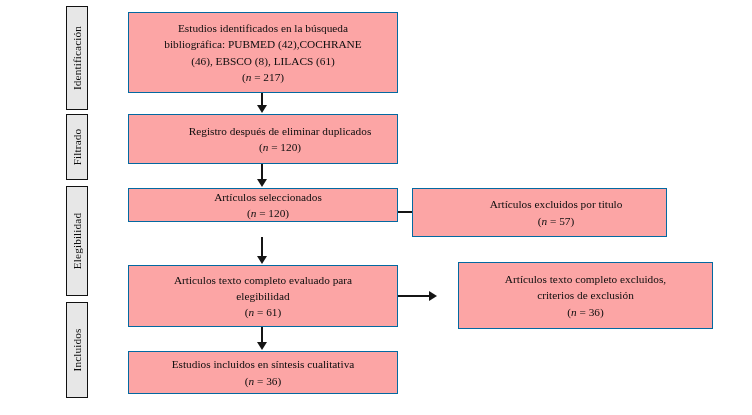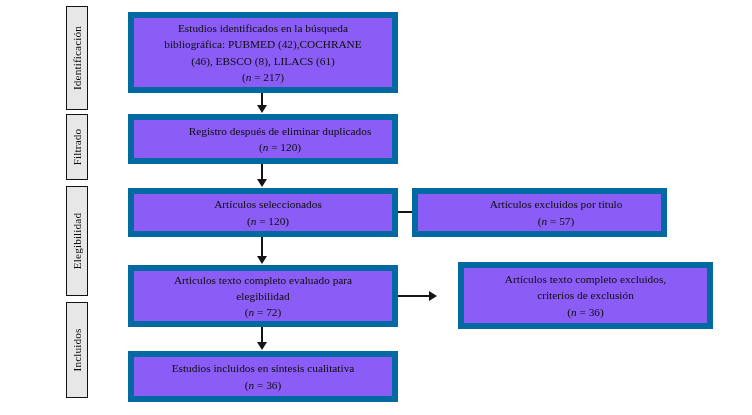--- a/index.html
+++ b/index.html
@@ -13,22 +13,22 @@
     height: 415px;
     background: #ffffff;
     font-family: "Liberation Serif", "DejaVu Serif", serif;
     overflow: hidden;
   }
 
   
   .box {
     position: absolute;
     box-sizing: border-box;
-    background: #8b5cf6;
-    border: 6px solid #0369a1;
+    background: #fca5a5;
+    border: 1px solid #0369a1;
     display: flex;
     align-items: center;
     justify-content: center;
     text-align: center;
     color: #0d0d0d;
     font-size: 11.3px;
     line-height: 1.42;
     padding: 2px 6px;
   }
   .box .lines {
@@ -126,48 +126,48 @@
   <div class="box" style="left:128px; top:114px; width:270px; height:50px;padding-left:40px;">
     <div class="lines">
       <span class="ln">Registro después de eliminar duplicados</span>
       <span class="ln"><span>(</span><span class="nitalic">n</span><span> = 120)</span></span>
     </div>
   </div>
 
   <div class="vline" style="left:261px; top:164px; height:16px;"></div>
   <div class="vhead" style="left:257px; top:179px;"></div>
 
-  <div class="box" style="left:128px; top:188px; width:270px; height:49px;padding-left:16px;">
+  <div class="box" style="left:128px; top:188px; width:270px; height:34px;padding-left:16px;">
     <div class="lines">
       <span class="ln">Artículos seleccionados</span>
       <span class="ln"><span>(</span><span class="nitalic">n</span><span> = 120)</span></span>
     </div>
   </div>
 
   <div class="hline" style="left:398px; top:211px; width:32px;"></div>
   <div class="hhead" style="left:429px; top:207px;"></div>
 
   <div class="vline" style="left:261px; top:237px; height:20px;"></div>
   <div class="vhead" style="left:257px; top:256px;"></div>
 
   <div class="box" style="left:128px; top:265px; width:270px; height:62px;">
     <div class="lines">
       <span class="ln">Articulos texto completo evaluado para</span>
       <span class="ln">elegibilidad</span>
-      <span class="ln"><span>(</span><span class="nitalic">n</span><span> = 72)</span></span>
+      <span class="ln"><span>(</span><span class="nitalic">n</span><span> = 61)</span></span>
     </div>
   </div>
 
   <div class="hline" style="left:398px; top:295px; width:32px;"></div>
   <div class="hhead" style="left:429px; top:291px;"></div>
 
   <div class="vline" style="left:261px; top:327px; height:16px;"></div>
   <div class="vhead" style="left:257px; top:342px;"></div>
 
-  <div class="box" style="left:128px; top:351px; width:270px; height:51px;">
+  <div class="box" style="left:128px; top:351px; width:270px; height:43px;">
     <div class="lines">
       <span class="ln">Estudios incluidos en síntesis cualitativa</span>
       <span class="ln"><span>(</span><span class="nitalic">n</span><span> = 36)</span></span>
     </div>
   </div>
 
   <div class="box" style="left:412px; top:188px; width:255px; height:49px;padding-left:39px;">
     <div class="lines">
       <span class="ln">Artículos excluidos por titulo</span>
       <span class="ln"><span>(</span><span class="nitalic">n</span><span> = 57)</span></span>

